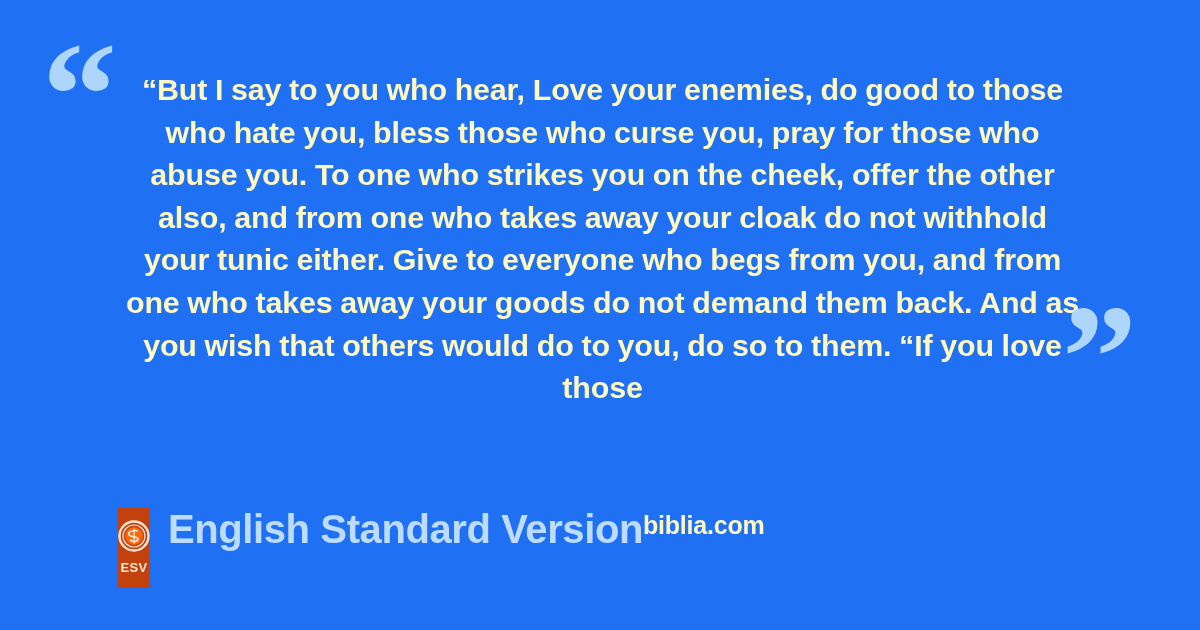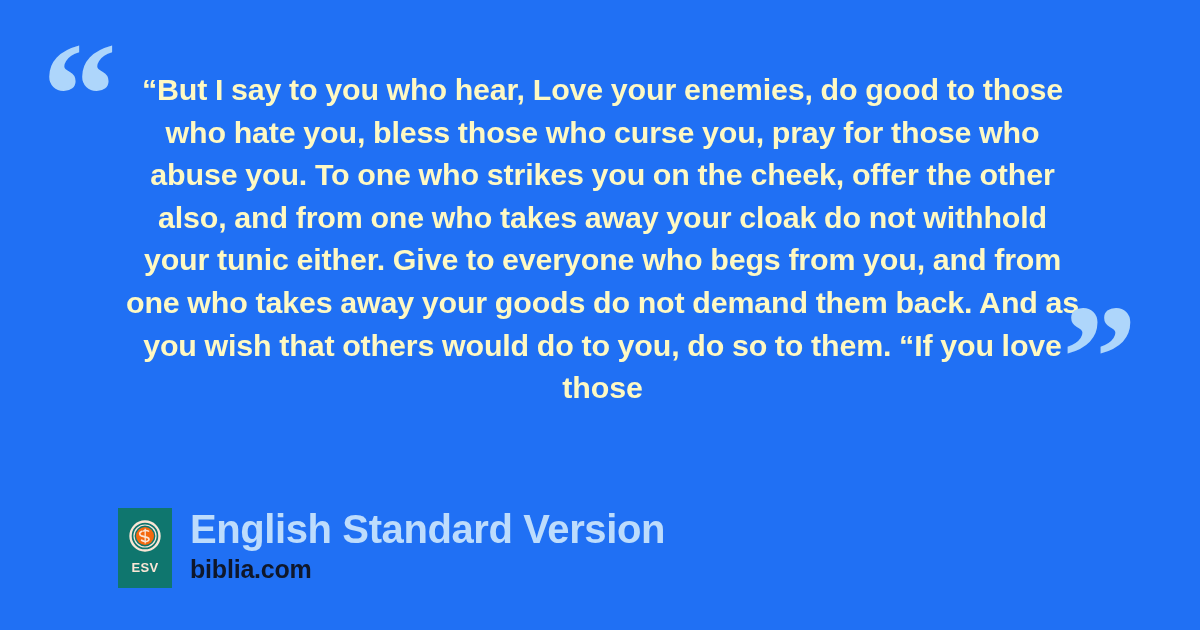--- a/index.html
+++ b/index.html
@@ -63,23 +63,23 @@
   #attribution {
     position: absolute;
     left: 118px;
     top: 508px;
     display: flex;
     flex-direction: row;
     align-items: flex-start;
   }
 
   #esv-logo {
-    width: 54px;
+    width: 32px;
     height: 80px;
-    background: #0f766e;
+    background: #c2410c;
     display: flex;
     flex-direction: column;
     align-items: center;
     justify-content: flex-start;
     flex: 0 0 auto;
     position: relative;
   }
   #esv-seal-icon {
     margin-top: 12px;
     width: 32px;
@@ -96,34 +96,34 @@
     font-family: "Liberation Sans", sans-serif;
     font-weight: 700;
     font-size: 13px;
     letter-spacing: 0.4px;
     line-height: 1;
   }
 
   #attribution-text {
     margin-left: 18px;
     display: flex;
-    flex-direction: column;
+    flex-direction: row;
     justify-content: flex-start;
   }
   #version-name {
     color: #bddcfc;
     font-family: "Liberation Sans", sans-serif;
     font-weight: 700;
     font-size: 40px;
     line-height: 46px;
     letter-spacing: -0.4px;
     margin-top: -2px;
   }
   #site-url {
-    color: #0f172a;
+    color: #fef9c3;
     font-family: "Liberation Sans", sans-serif;
     font-weight: 700;
     font-size: 25px;
     line-height: 30px;
     letter-spacing: -0.2px;
     margin-top: 2px;
   }
 </style>
 </head>
 <body>

